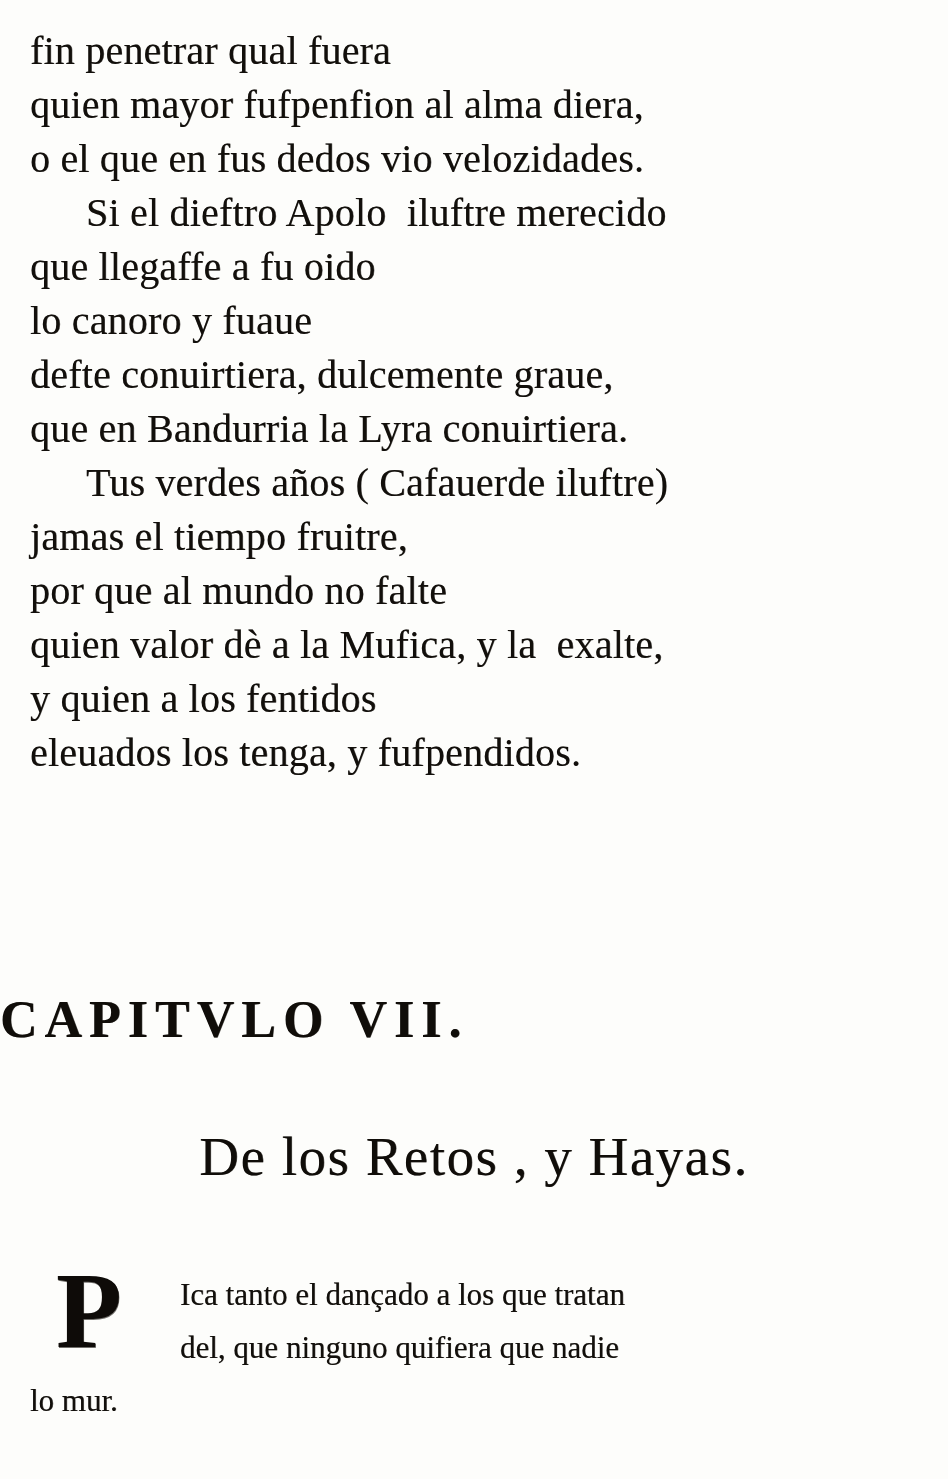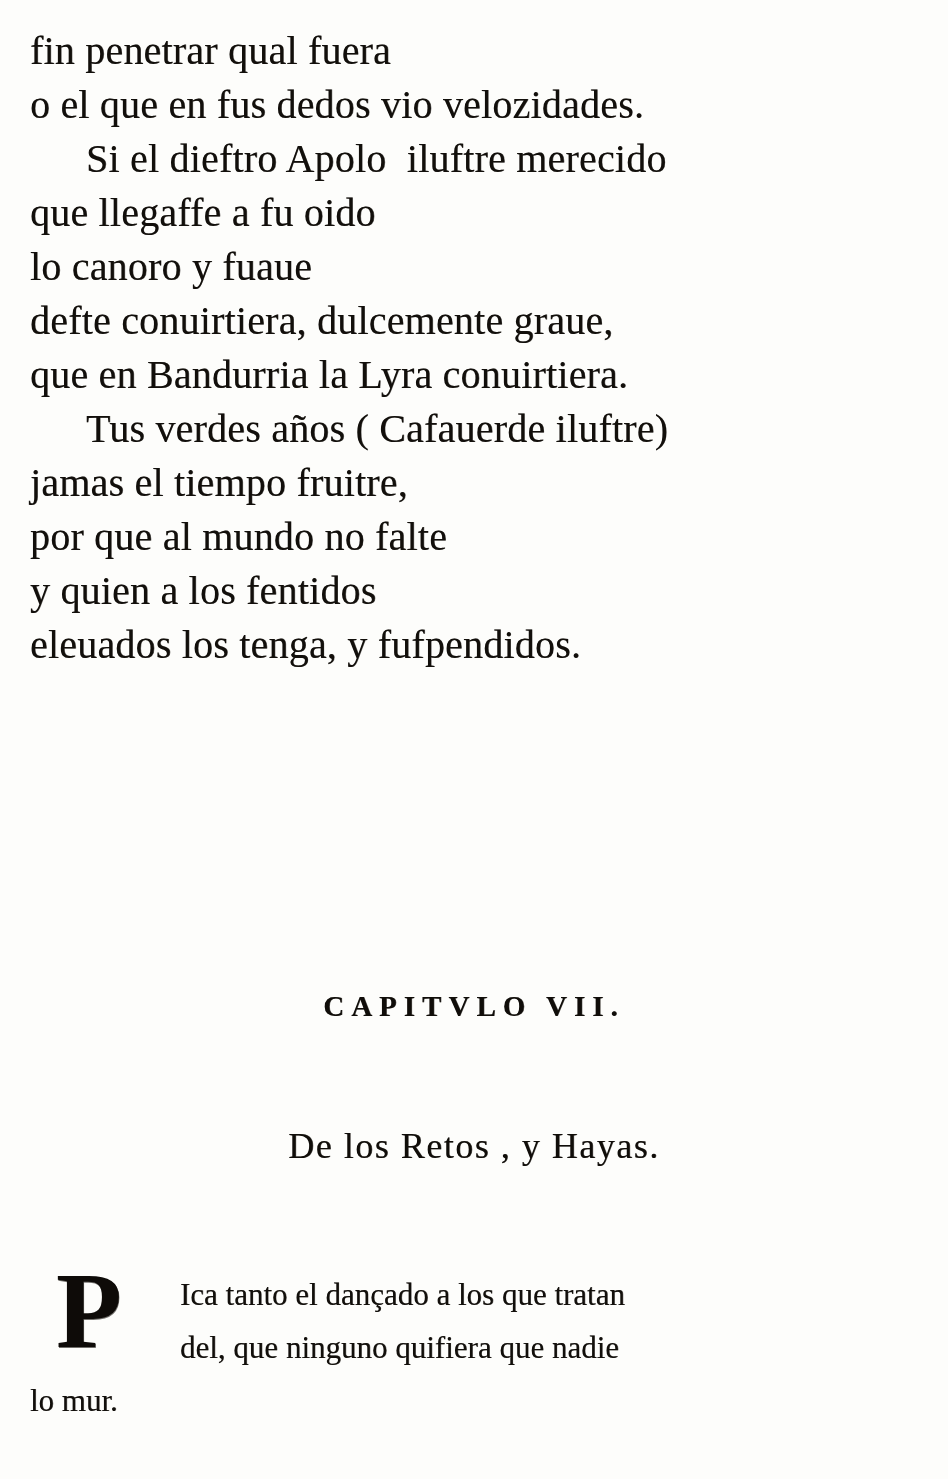--- a/index.html
+++ b/index.html
@@ -42,34 +42,33 @@
   }
   .stanza {
     margin: 0;
     padding: 0;
   }
   .chapter-head {
     position: absolute;
     left: 0;
     top: 990px;
     width: 948px;
-    text-align: center;
-    font-size: 29px;
+    font-size: 52px;
     letter-spacing: 7px;
     font-weight: 600;
     color: #100d09;
     text-shadow: 0.5px 0.4px 0 rgba(20,16,12,0.6);
   }
   .chapter-sub {
     position: absolute;
     left: 0;
     top: 1125px;
     width: 948px;
     text-align: center;
-    font-size: 36px;
+    font-size: 55px;
     letter-spacing: 1.5px;
     font-weight: 500;
     color: #100d09;
     text-shadow: 0.5px 0.4px 0 rgba(20,16,12,0.6);
   }
   .body-para {
     position: absolute;
     left: 30px;
     top: 1268px;
     width: 900px;
@@ -96,35 +95,37 @@
 </style>
 </head>
 <body>
 
 <div class="page">
 
   <div class="text-block">
 
     <div class="stanza">
       <div class="verse-line">fin penetrar qual fuera</div>
+      <div class="verse-line">quien mayor fufpenfion al alma diera,</div>
       <div class="verse-line">o el que en fus dedos vio velozidades.</div>
     </div>
 
     <div class="stanza">
       <div class="verse-line indent">Si el dieftro Apolo  iluftre merecido</div>
       <div class="verse-line">que llegaffe a fu oido</div>
       <div class="verse-line">lo canoro y fuaue</div>
       <div class="verse-line">defte conuirtiera, dulcemente graue,</div>
       <div class="verse-line">que en Bandurria la Lyra conuirtiera.</div>
     </div>
 
     <div class="stanza">
       <div class="verse-line indent">Tus verdes años ( Cafauerde iluftre)</div>
       <div class="verse-line">jamas el tiempo fruitre,</div>
       <div class="verse-line">por que al mundo no falte</div>
+      <div class="verse-line">quien valor dè a la Mufica, y la  exalte,</div>
       <div class="verse-line">y quien a los fentidos</div>
       <div class="verse-line">eleuados los tenga, y fufpendidos.</div>
     </div>
 
   </div>
 
   <div class="chapter-head">CAPITVLO   VII.</div>
   <div class="chapter-sub">De los Retos , y Hayas.</div>
 
   <div class="body-para">

